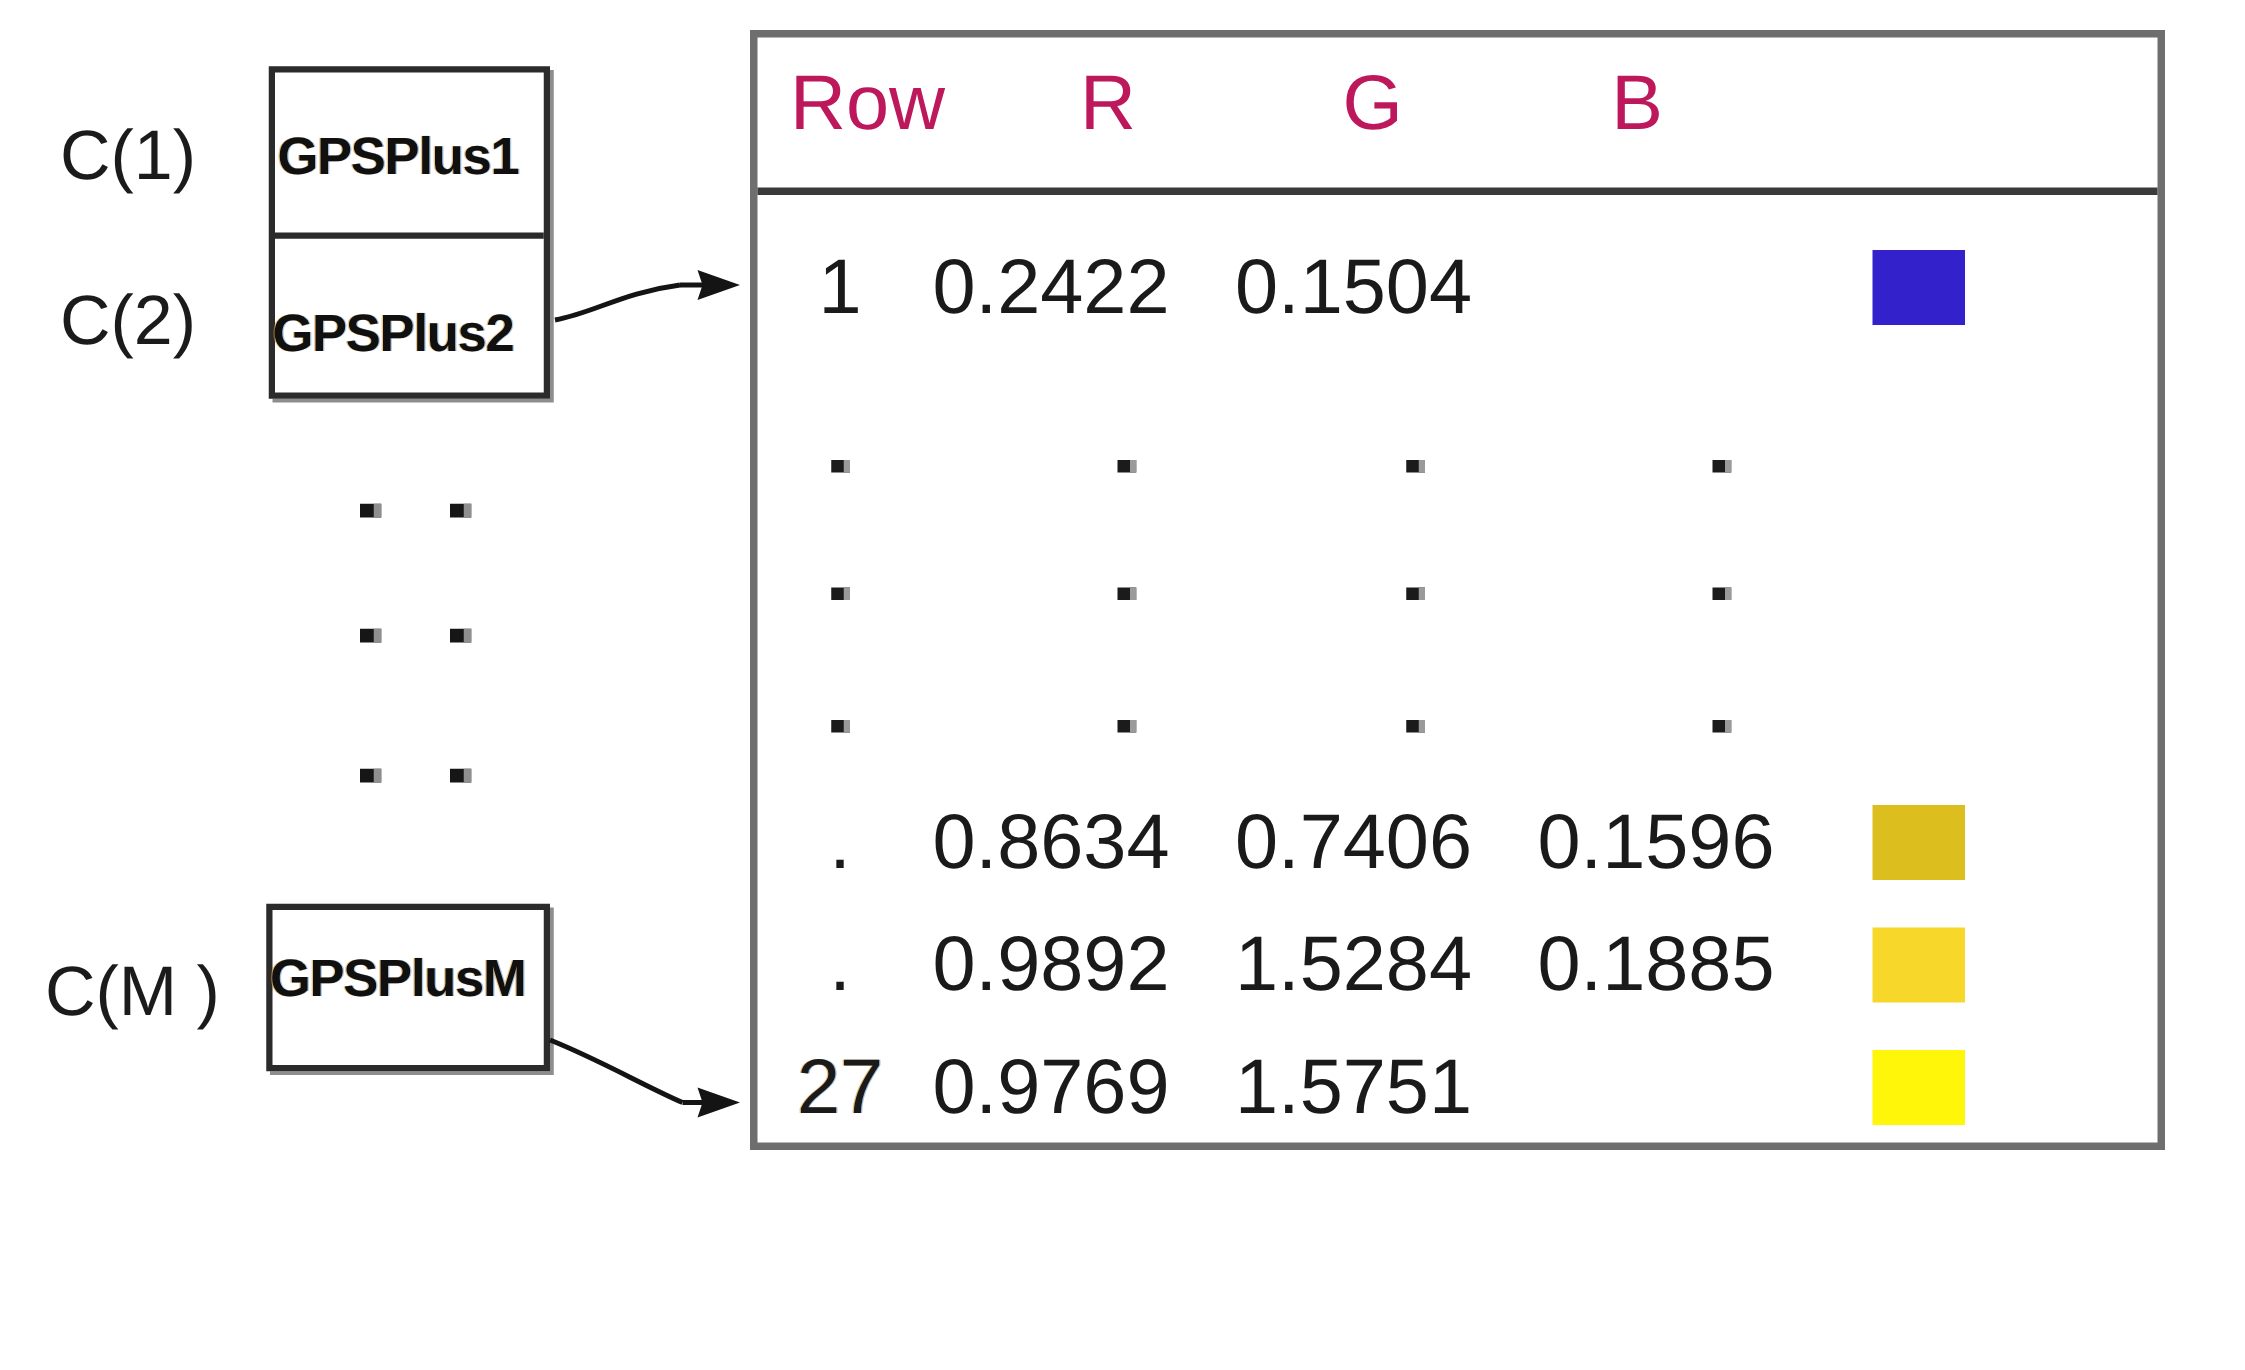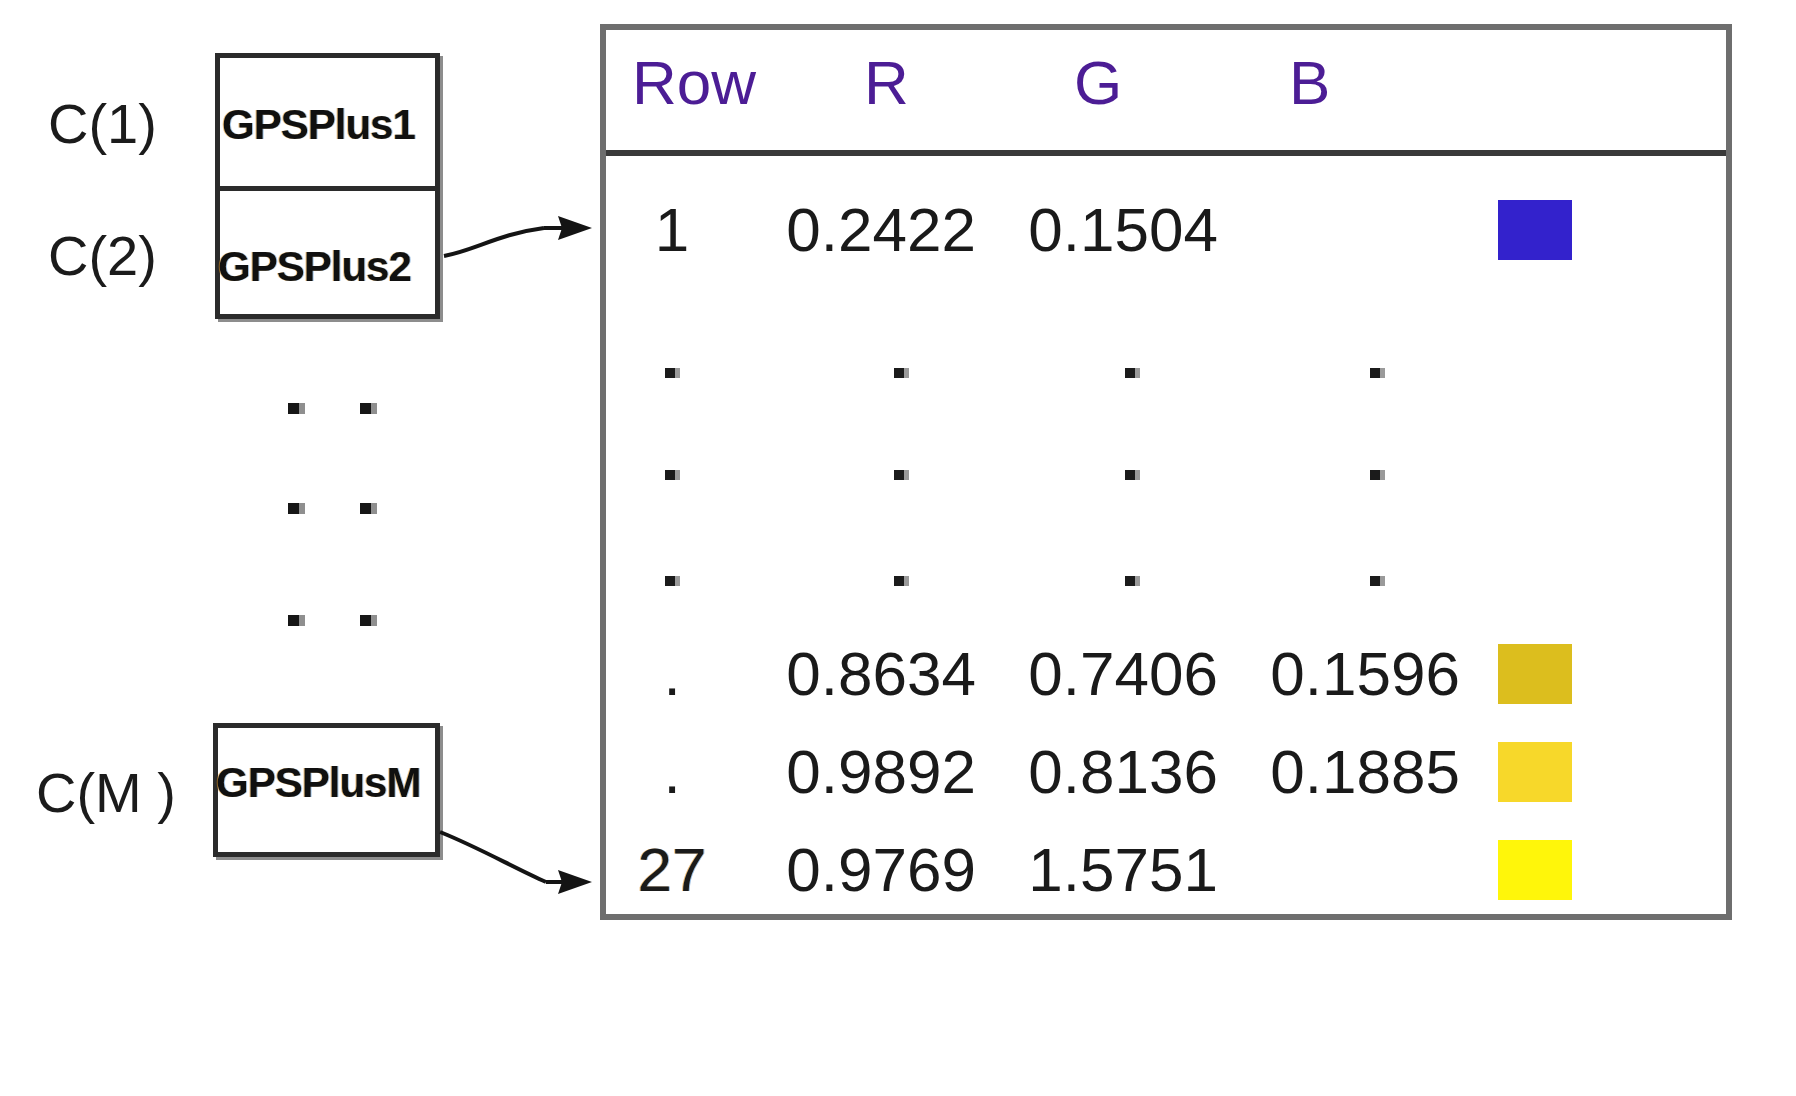--- a/index.html
+++ b/index.html
@@ -109,21 +109,21 @@
     height: 126px;
     border-bottom: 6px solid #3a3a3a;
     box-sizing: border-box;
   }
 
   .hcell {
     position: absolute;
     top: 22px;
     font-size: 62px;
     line-height: 62px;
-    color: #4c1d95;
+    color: #be185d;
     white-space: nowrap;
     font-family: "Liberation Sans", "DejaVu Sans", sans-serif;
   }
 
   #table-body {
     position: absolute;
     left: 0;
     top: 126px;
     right: 0;
     bottom: 0;
@@ -136,21 +136,21 @@
     height: 96px;
   }
 
   .cell {
     position: absolute;
     top: 0;
     font-size: 62px;
     line-height: 96px;
     color: #1a1a1a;
     white-space: nowrap;
-    text-align: right;
+    text-align: left;
     font-family: "Liberation Sans", "DejaVu Sans", sans-serif;
   }
 
   .cell.row-idx {
     text-align: center;
   }
   .cell.row-idx.colorful {
     text-shadow: -1px 0 0 rgba(226,145,30,0.6), 1px 0 0 rgba(60,130,200,0.5);
   }
 
@@ -258,21 +258,21 @@
       <div class="cell row-idx" style="left:18px; width:96px;">.</div>
       <div class="cell" style="left:140px; width:230px;">0.8634</div>
       <div class="cell" style="left:382px; width:230px;">0.7406</div>
       <div class="cell" style="left:624px; width:230px;">0.1596</div>
       <div class="swatch" style="left:892px; background:#DCBE1E;"></div>
     </div>
 
     <div class="trow" style="top:568px;">
       <div class="cell row-idx" style="left:18px; width:96px;">.</div>
       <div class="cell" style="left:140px; width:230px;">0.9892</div>
-      <div class="cell" style="left:382px; width:230px;">0.8136</div>
+      <div class="cell" style="left:382px; width:230px;">1.5284</div>
       <div class="cell" style="left:624px; width:230px;">0.1885</div>
       <div class="swatch" style="left:892px; background:#F7D82A;"></div>
     </div>
 
     <div class="trow" style="top:666px;">
       <div class="cell row-idx colorful" style="left:18px; width:96px;">27</div>
       <div class="cell" style="left:140px; width:230px;">0.9769</div>
       <div class="cell" style="left:382px; width:230px;">1.5751</div>
       <div class="swatch" style="left:892px; background:#FFF60A;"></div>
     </div>

